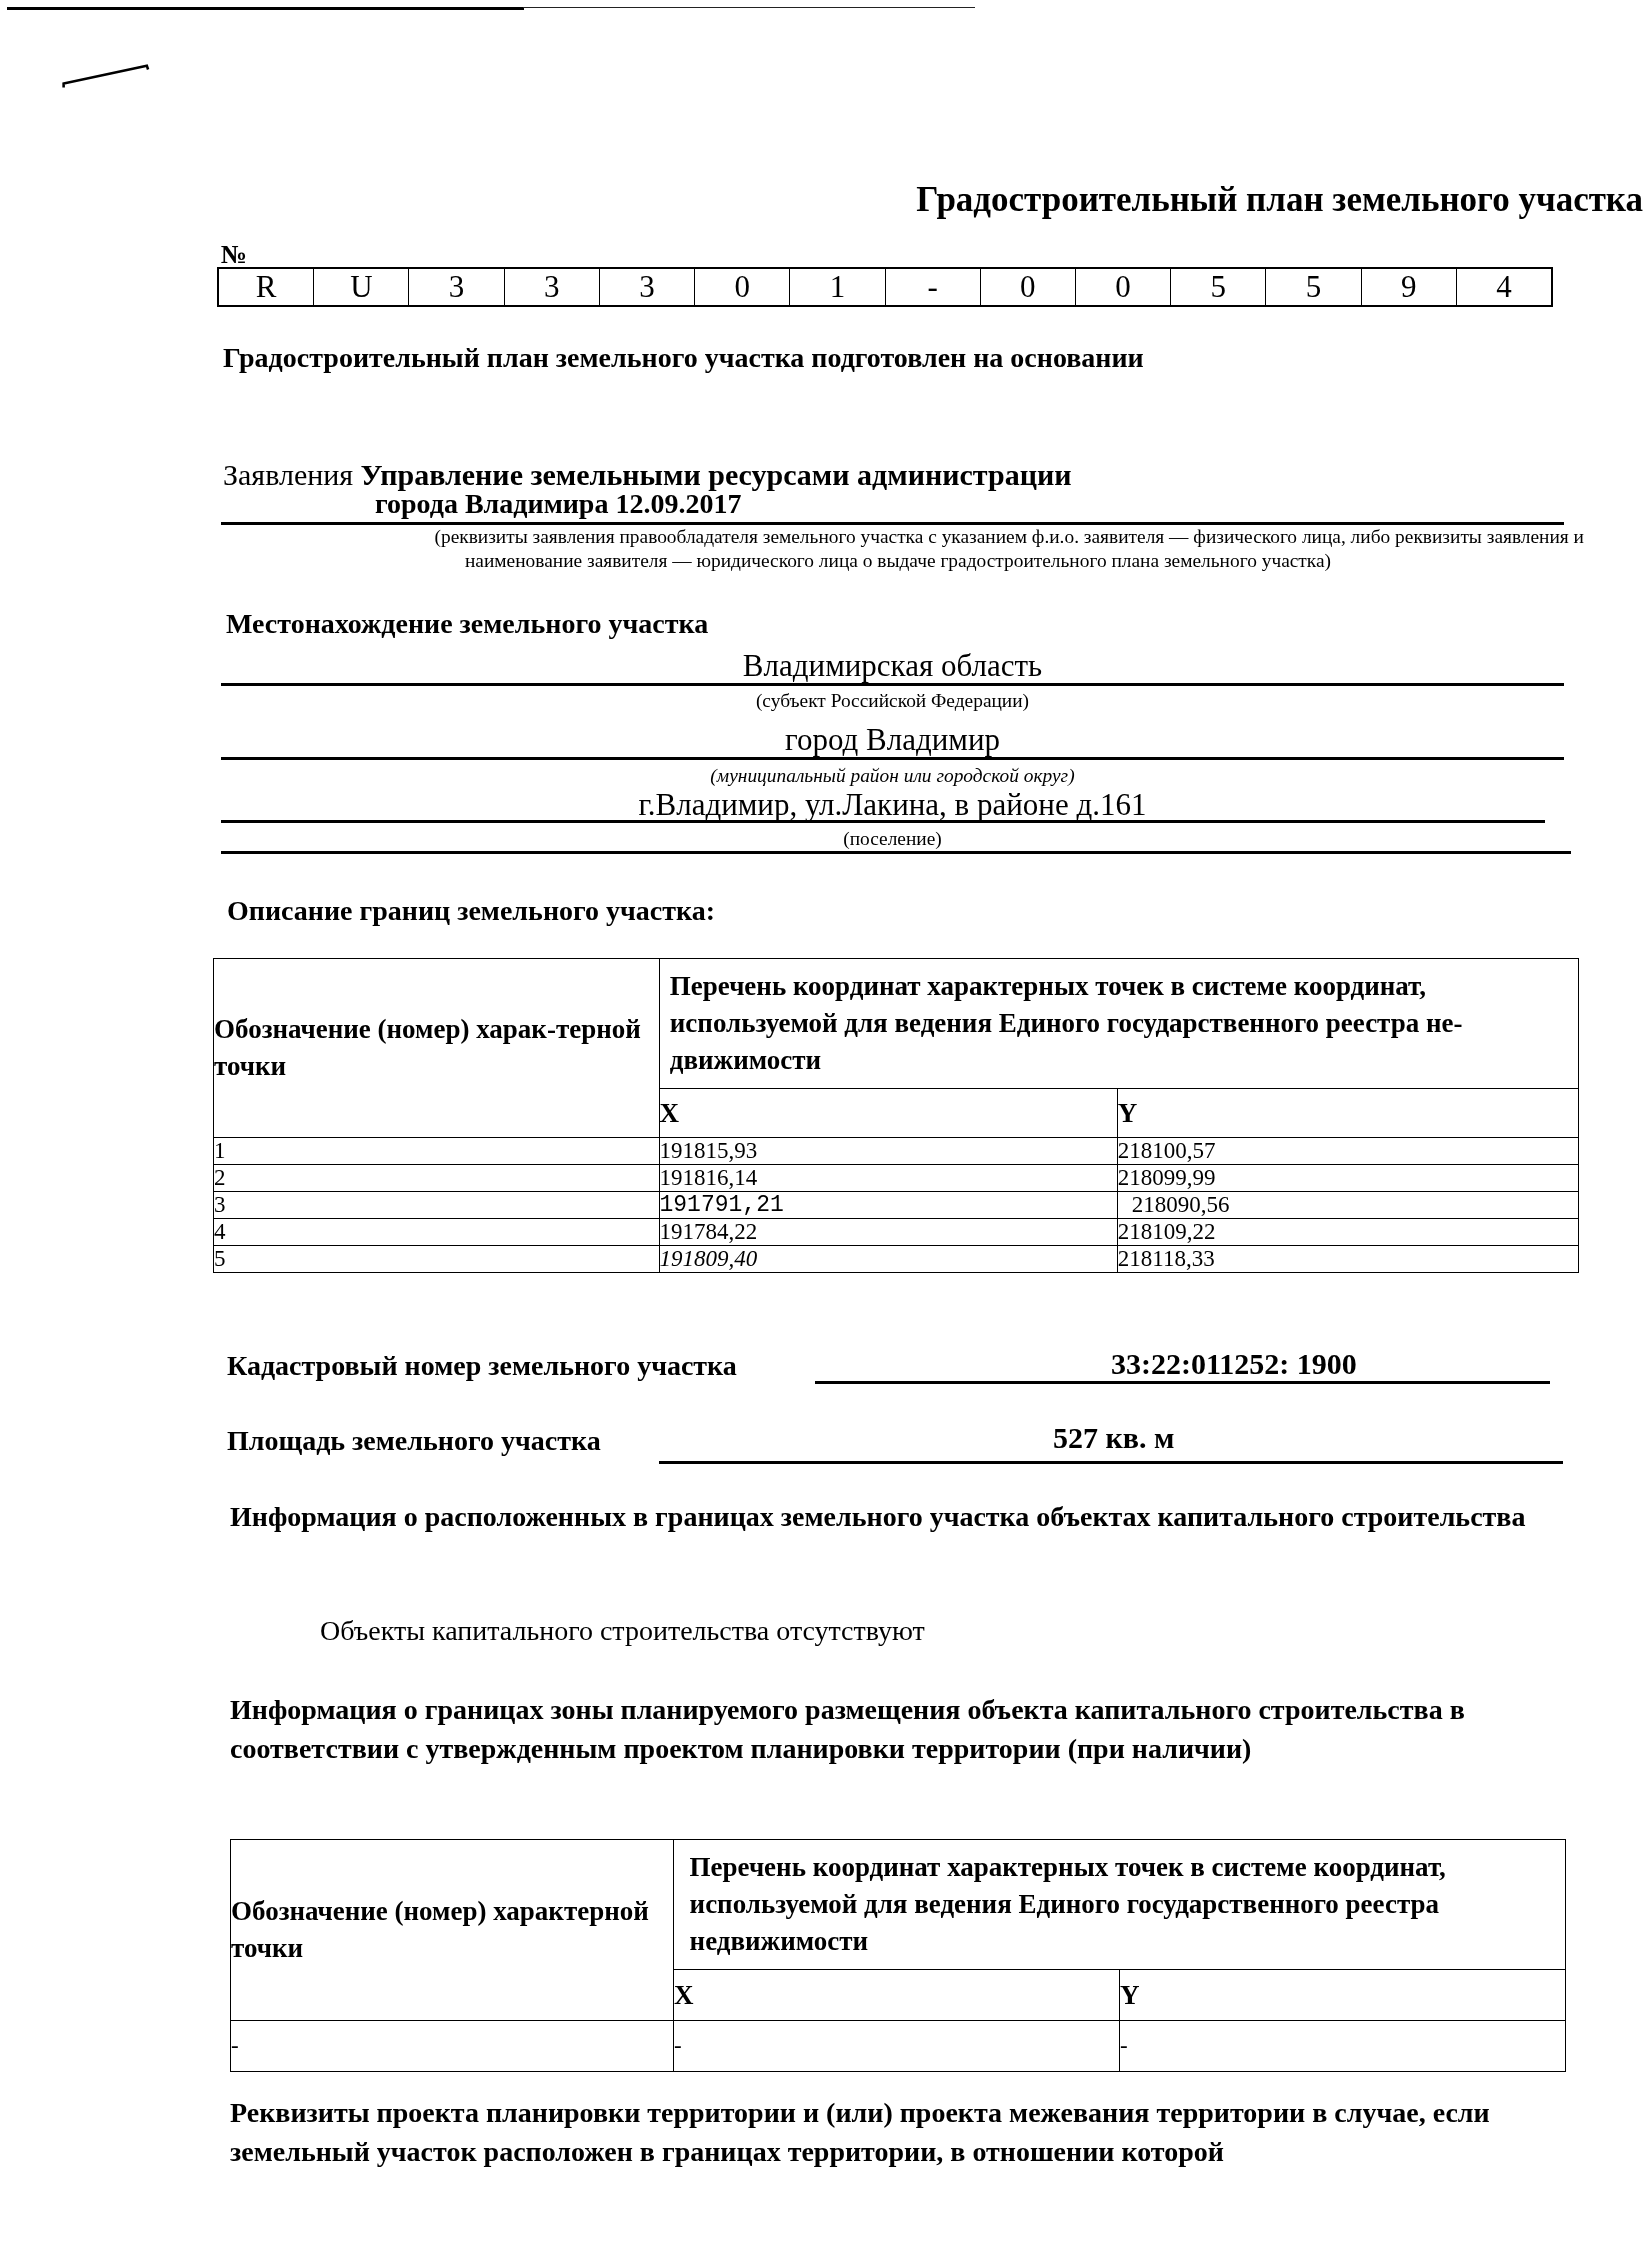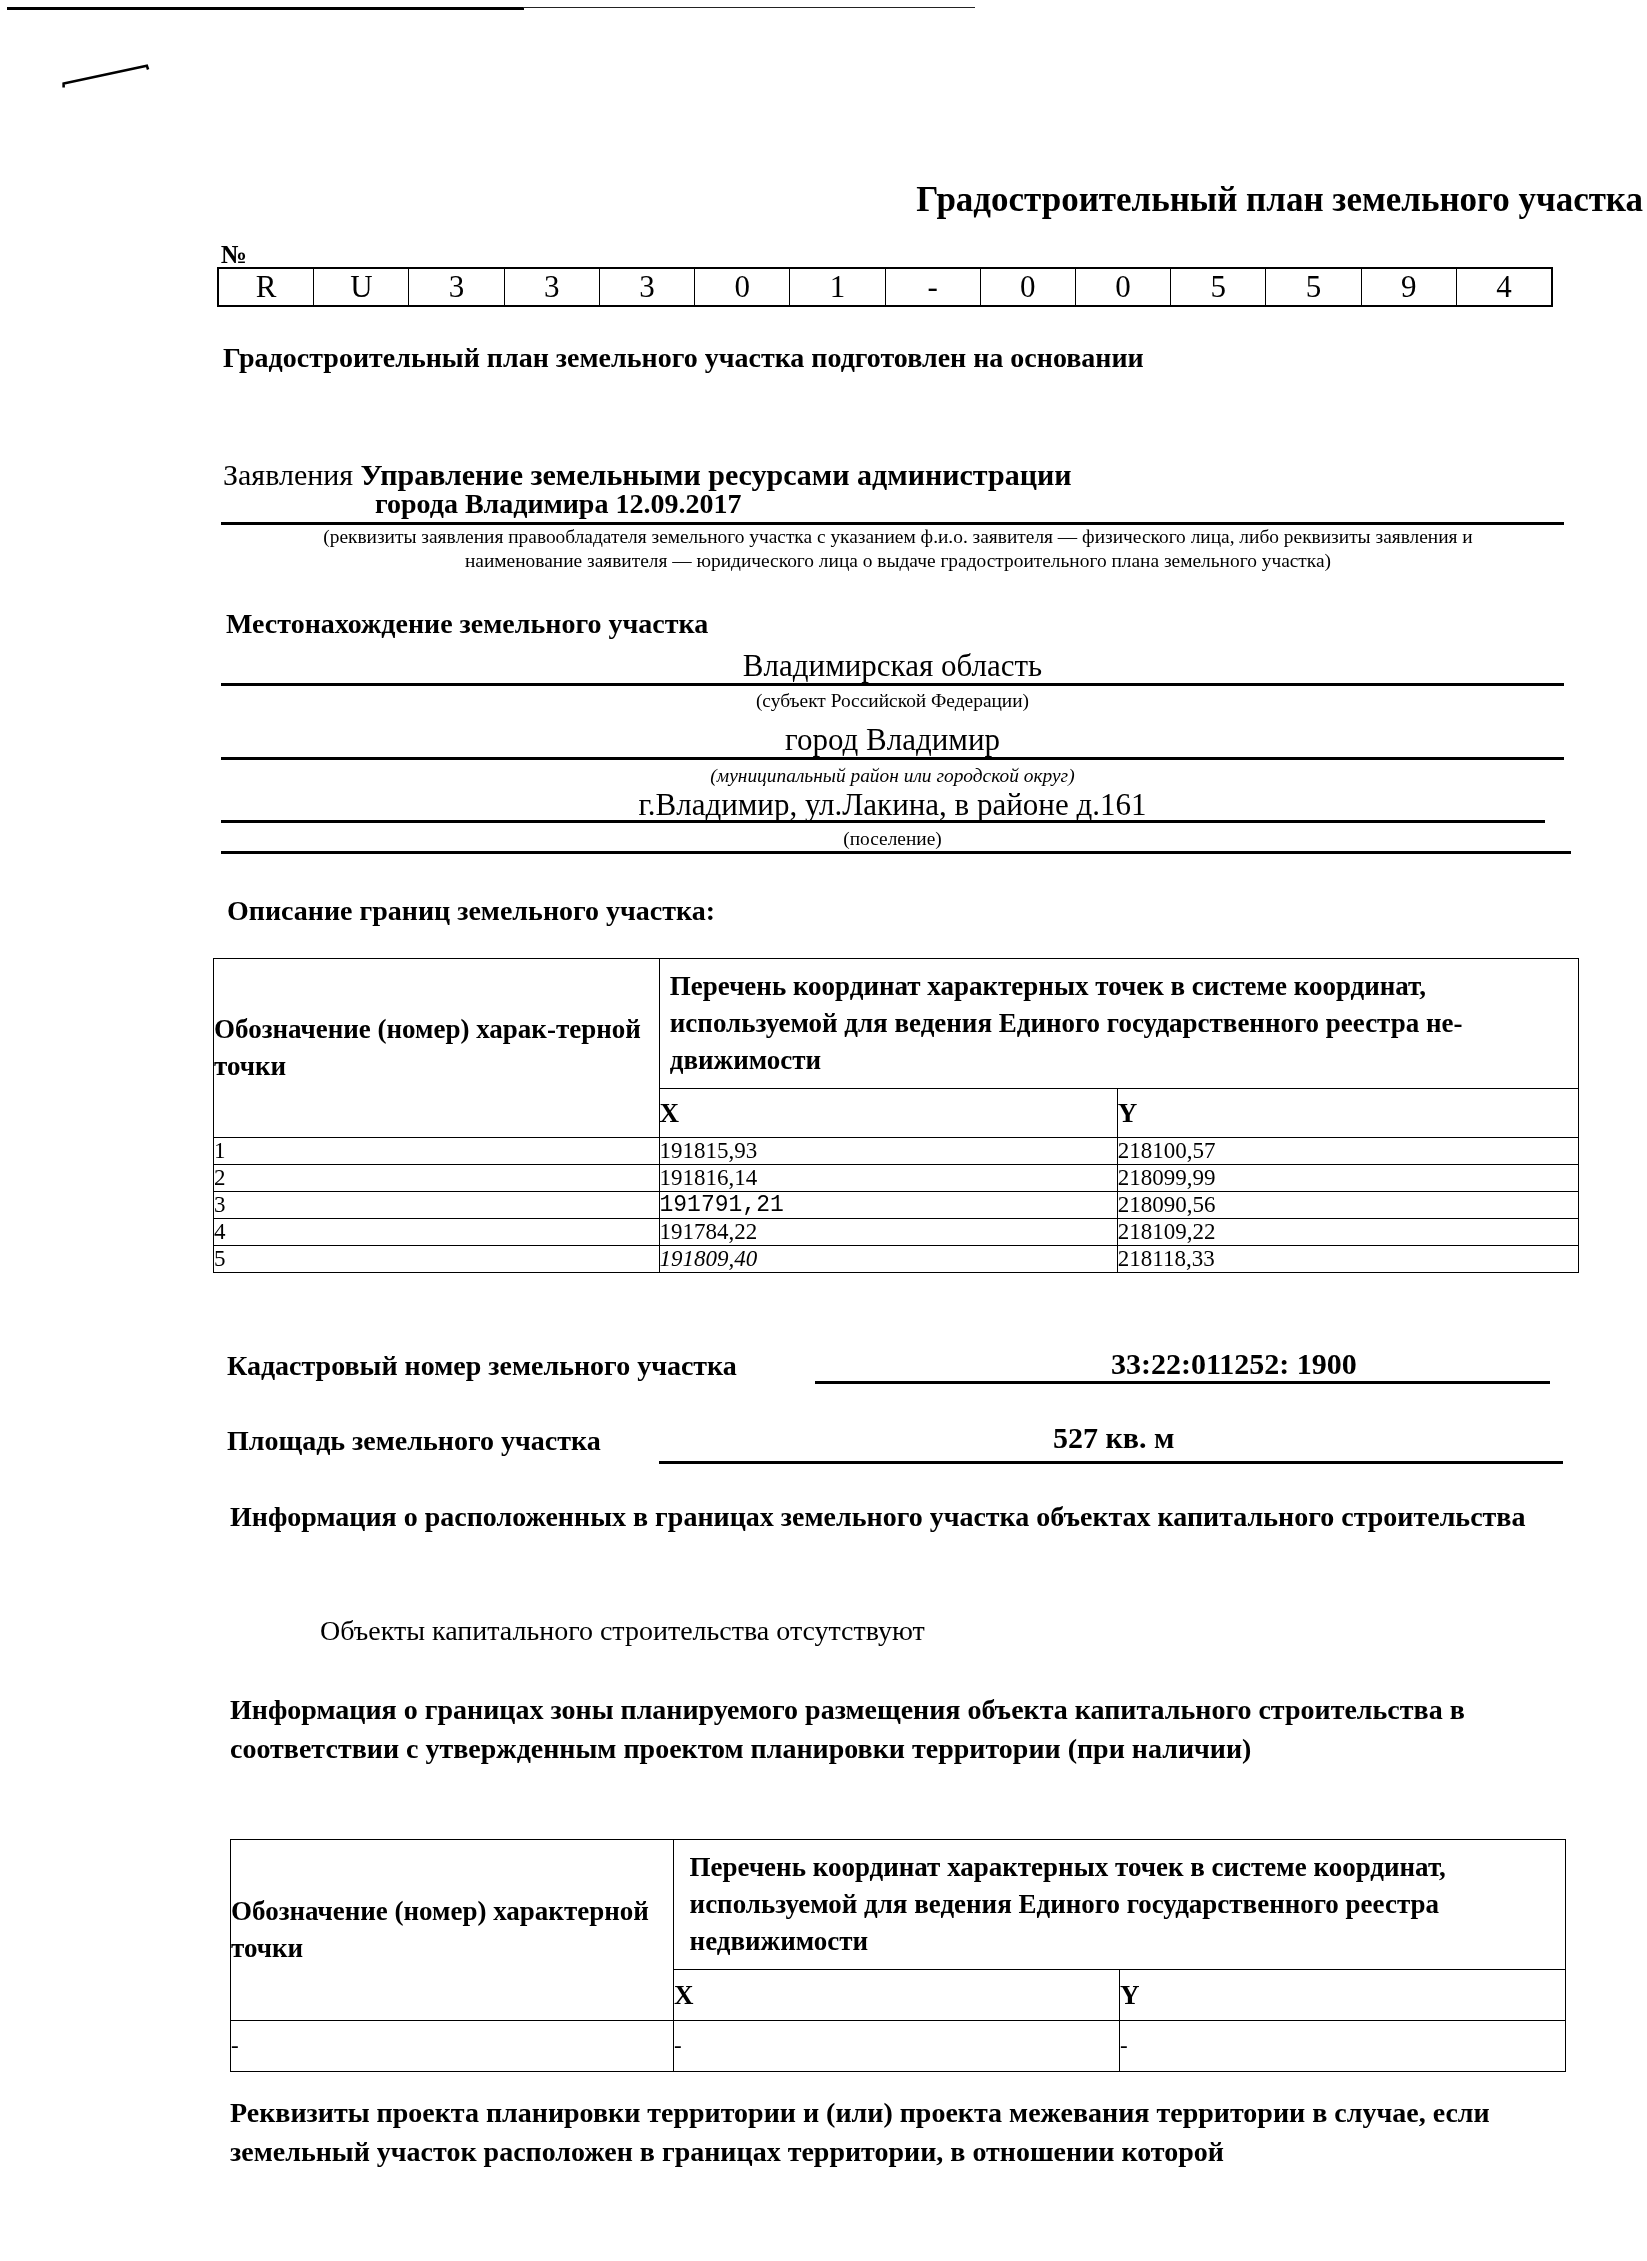--- a/index.html
+++ b/index.html
@@ -57,21 +57,21 @@
   </div>
 
 <div class="abs h2 b" style="left:223px; top:342px;">Градостроительный план земельного участка подготовлен на основании</div>
 
 <div class="abs" style="left:223px; top:450px; font-size:30px;margin-top:8px;">
   <span>Заявления</span>
   <span class="b">Управление земельными ресурсами администрации</span>
 </div>
 <div class="abs b" style="left:375px; top:488px; font-size:28px;">города Владимира 12.09.2017</div>
 <div class="abs uline" style="left:221px; top:522px; width:1343px;"></div>
-<div class="abs sub" style="left:220px; top:526px; width:1356px;">(реквизиты заявления правообладателя земельного участка с указанием ф.и.о. заявителя — физического лица, либо реквизиты заявления и</div>
+<div class="abs sub" style="left:228px; top:526px; width:1356px;text-align:right;">(реквизиты заявления правообладателя земельного участка с указанием ф.и.о. заявителя — физического лица, либо реквизиты заявления и</div>
 <div class="abs sub" style="left:220px; top:550px; width:1356px;">наименование заявителя — юридического лица о выдаче градостроительного плана земельного участка)</div>
 
 <div class="abs h2 b" style="left:226px; top:608px;">Местонахождение  земельного участка</div>
 
 <div class="abs val" style="left:221px; top:648px; width:1343px;">Владимирская область</div>
 <div class="abs uline" style="left:221px; top:683px; width:1343px;"></div>
 <div class="abs sub" style="left:221px; top:690px; width:1343px;">(субъект Российской Федерации)</div>
 
 <div class="abs val" style="left:221px; top:722px; width:1343px;">город Владимир</div>
 <div class="abs uline" style="left:221px; top:757px; width:1343px;"></div>
@@ -106,21 +106,21 @@
         <td style="height: 26px;">218100,57</td>
       </tr>
       <tr>
         <td style="height: 26px;">2</td>
         <td style="height: 26px;">191816,14</td>
         <td style="height: 26px;">218099,99</td>
       </tr>
       <tr>
         <td style="height: 26px;">3</td>
         <td style="height: 26px; font-family: Liberation Mono, monospace;">191791,21</td>
-        <td style="height: 26px;">218090,56</td>
+        <td style="height: 26px; padding-left: 14px;">218090,56</td>
       </tr>
       <tr>
         <td style="height: 26px;">4</td>
         <td style="height: 26px;">191784,22</td>
         <td style="height: 26px;">218109,22</td>
       </tr>
       <tr>
         <td style="height: 26px;">5</td>
         <td style="height: 26px; font-style: italic;">191809,40</td>
         <td style="height: 26px;">218118,33</td>

